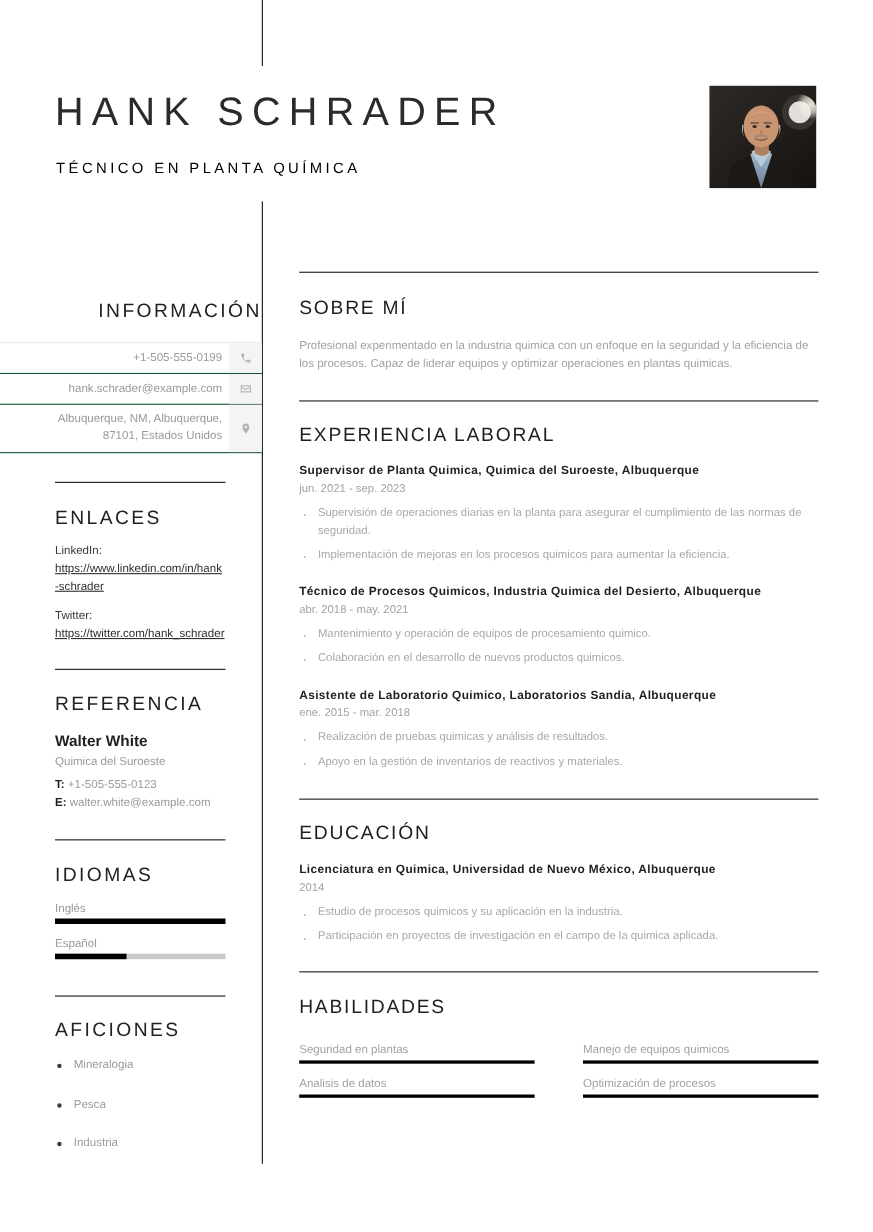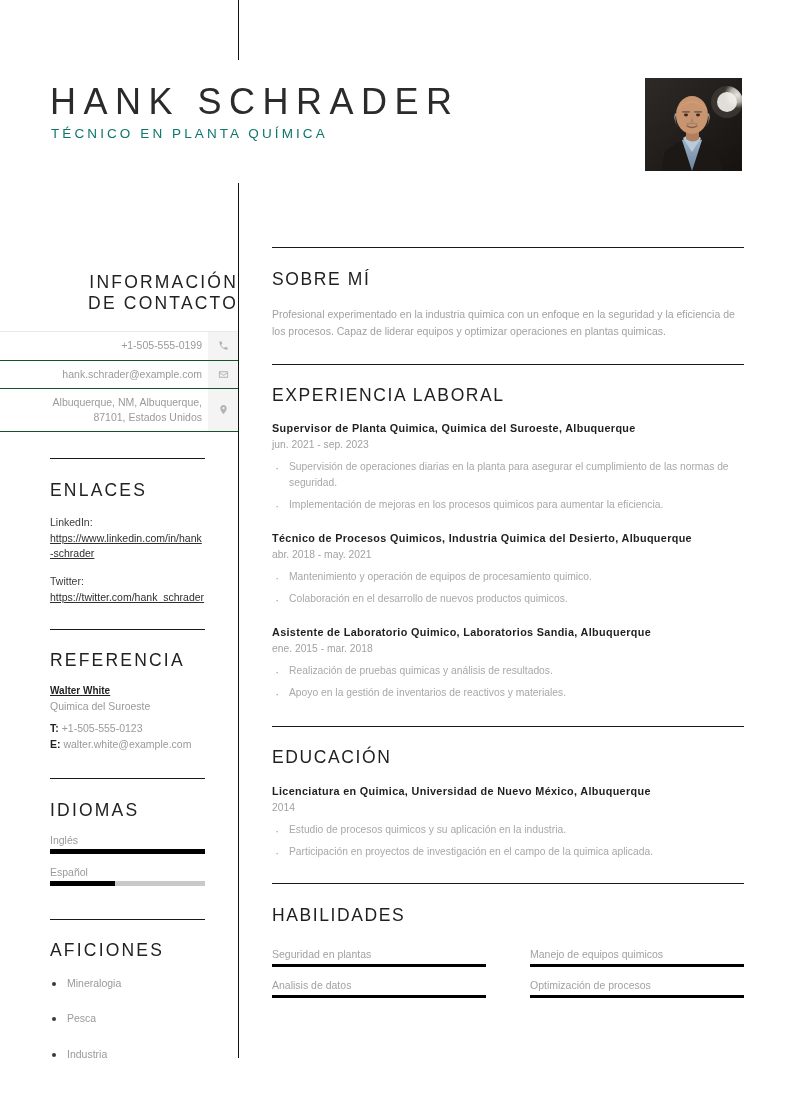--- a/index.html
+++ b/index.html
@@ -41,24 +41,24 @@
     font-size: 36px;
     letter-spacing: 7.5px;
     color: #2b2b2b;
     font-weight: 300;
     white-space: nowrap;
     line-height: 1;
   }
   .title {
     position: absolute;
     left: 51px;
-    top: 126px;
+    top: 145px;
     font-size: 13.5px;
     letter-spacing: 3.1px;
-    color: #0f766e;
+    color: #000000;
     font-weight: 400;
     white-space: nowrap;
   }
   .photo {
     position: absolute;
     left: 645px;
     top: 78px;
     width: 97px;
     height: 93px;
     overflow: hidden;
@@ -116,21 +116,21 @@
     flex: none;
   }
   .cicon svg { fill: #b3b3b3; }
 
   
   .link-block { font-size: 10.5px; line-height: 1.5; color: #3a3a3a; }
   .link-label { color: #3a3a3a; }
   .link-url { color: #2f2f2f; text-decoration: underline; display:block; word-break: break-all; }
 
   
-  .ref-name { font-size: 10px; font-weight: 700; color: #1f1f1f; line-height:1.5;text-decoration:underline;}
+  .ref-name { font-size: 14px; font-weight: 700; color: #1f1f1f; line-height:1.5;}
   .ref-org  { font-size: 10.5px; color: #9a9a9a; line-height: 1.6; }
   .ref-line { font-size: 10.5px; color: #9a9a9a; line-height: 1.55; }
   .ref-line b { color: #1f1f1f; font-weight: 700; }
   .ref-line .val { word-break: break-all; }
 
   
   .lang-name { font-size: 10.5px; color: #9a9a9a; margin-bottom: 3px; }
   .bar-track { height: 5px; background: #c9c9c9; width: 155px; }
   .bar-fill  { height: 5px; background: #000000; }
 
@@ -276,21 +276,20 @@
         <path d="M42 46 q5 -1.5 10 0" stroke="#9a8878" stroke-width="1.6" fill="none" stroke-linecap="round"></path>
       </svg>
     </div>
   </div>
 
   <div class="sidebar">
 
     <div style="padding:89px 0 0 0;text-align:right;">
       <div class="side-h" style="margin-left:50px;">
         <div>INFORMACIÓN</div>
-        <div>DE CONTACTO</div>
       </div>
 
       <div style="height:18px;"></div>
 
       <div class="contact-list" style="position:relative;">
         <div class="crow">
           <div class="ctext">+1-505-555-0199</div>
           <div class="cicon">
             <svg width="11" height="11" viewBox="0 0 24 24">
                 <path d="M6.6 10.8c1.4 2.8 3.8 5.1 6.6 6.6l2.2-2.2c.3-.3.7-.4 1-.2 1.1.4 2.3.6 3.6.6.6 0 1 .4 1 1V20c0 .6-.4 1-1 1C10.6 21 3 13.4 3 4c0-.6.4-1 1-1h3.4c.6 0 1 .4 1 1 0 1.2.2 2.4.6 3.6.1.4 0 .7-.2 1l-2.2 2.2z"></path>

